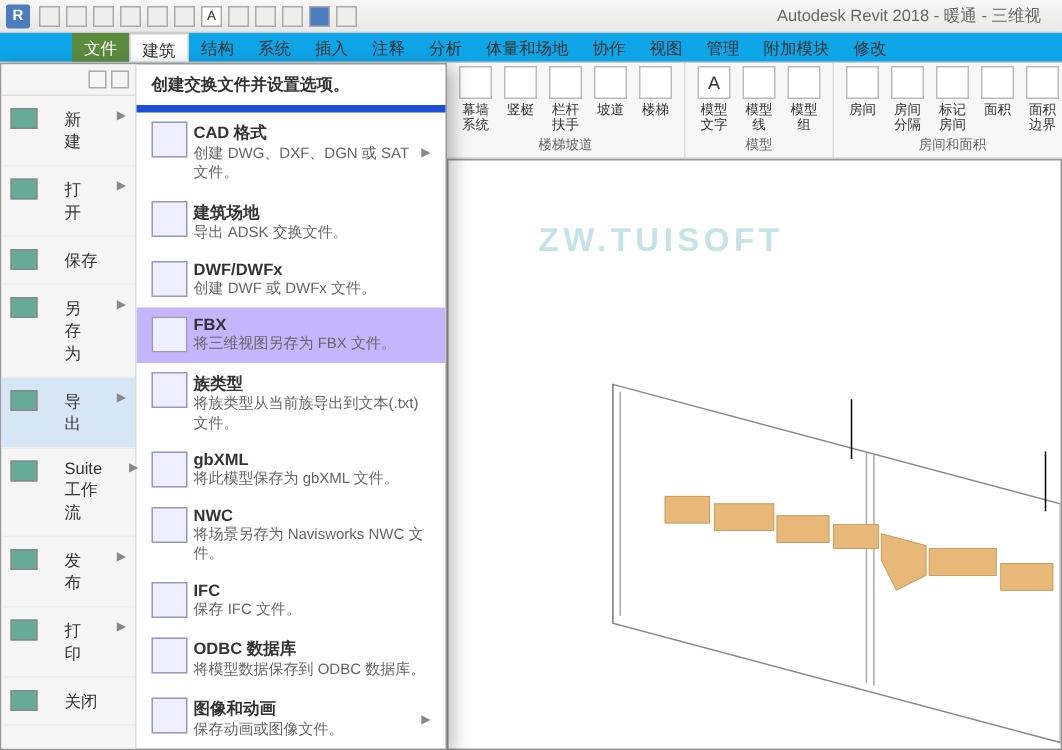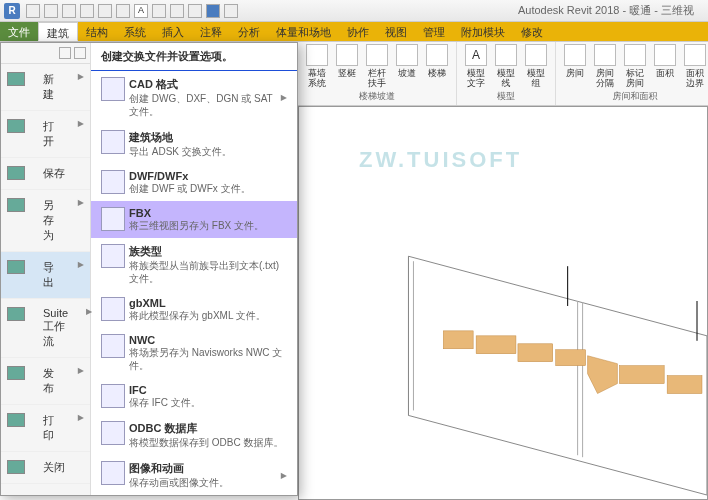--- a/index.html
+++ b/index.html
@@ -4,21 +4,21 @@
 <style>
 * { margin: 0; padding: 0; box-sizing: border-box; font-family: "Microsoft YaHei", "SimSun", sans-serif; }
 body { width: 708px; height: 500px; overflow: hidden; background: #fff; font-size: 11px; color: #333; position: relative; }
 
 .titlebar { height: 22px; background: linear-gradient(#f7f7f7,#e8e8e8); display: flex; align-items: center; padding: 0 4px; border-bottom: 1px solid #ccc; }
 .titlebar .logo { width: 16px; height: 16px; background: #4a7cbf; border-radius: 2px; color: #fff; font-weight: bold; font-size: 10px; display: flex; align-items: center; justify-content: center; margin-right: 6px; }
 .titlebar .qat { display: flex; gap: 4px; }
 .titlebar .qat-icon { width: 14px; height: 14px; border: 1px solid #aaa; background: #eee; }
 .titlebar .title { margin-left: auto; margin-right: 10px; color: #666; font-size: 11px; }
 
-.menubar { height: 20px; background: #eab308; display: flex; border-bottom: 1px solid #ccc; }
+.menubar { height: 20px; background: #0ea5e9; display: flex; border-bottom: 1px solid #ccc; padding-left: 48px; }
 .menubar .tab { padding: 3px 8px; font-size: 11px; cursor: pointer; }
 .menubar .tab.file { background: #5b8c3e; color: #fff; }
 .menubar .tab.active { background: #fff; border: 1px solid #ccc; border-bottom: 1px solid #fff; }
 
 .ribbon { height: 64px; background: #f7f7f7; border-bottom: 1px solid #ccc; display: flex; padding-left: 298px; }
 .rgroup { border-right: 1px solid #ddd; padding: 2px 6px; display: flex; flex-direction: column; align-items: center; }
 .rrow { display: flex; gap: 4px; }
 .ricon { width: 26px; display: flex; flex-direction: column; align-items: center; font-size: 9px; line-height: 10px; text-align: center; cursor: pointer; }
 .ricon .glyph { width: 22px; height: 22px; border: 1px solid #bbb; background: #fff; margin-bottom: 2px; }
 .rgroup-label { font-size: 9px; color: #666; margin-top: auto; }
@@ -26,21 +26,21 @@
 .app-menu { position: absolute; left: 0; top: 42px; width: 298px; background: #fff; border: 1px solid #999; box-shadow: 3px 3px 12px rgba(0,0,0,0.3); display: flex; z-index: 10; }
 .app-left { width: 90px; background: #f5f5f5; border-right: 1px solid #ddd; }
 .app-left .item { display: flex; align-items: flex-start; gap: 18px; padding: 8px 6px; font-size: 11px; cursor: pointer; border-bottom: 1px solid #eee; }
 .app-left .item.selected { background: #d6e6f5; }
 .app-left .item .ic { width: 18px; height: 14px; background: #6a9; border: 1px solid #888; flex-shrink: 0; }
 .app-left .item .arrow { margin-left: auto; font-size: 8px; color: #888; }
 .app-left .recent { display: flex; gap: 3px; padding: 4px; border-bottom: 1px solid #ddd; justify-content: flex-end; }
 .app-left .recent span { width: 12px; height: 12px; border: 1px solid #aaa; }
 
 .app-right { flex: 1; display: flex; flex-direction: column; }
-.app-right .header { padding: 6px 10px; font-size: 11px; font-weight: bold; border-bottom: 1px solid #1d4ed8; }
+.app-right .header { padding: 6px 10px; font-size: 11px; font-weight: bold; border-bottom: 5px solid #1d4ed8; }
 .app-right .list { flex: 1; overflow: auto; }
 .app-right .export-item { display: flex; gap: 4px; padding: 6px 10px; cursor: pointer; align-items: flex-start; }
 .app-right .export-item.hover { background: #c4b5fd; }
 .app-right .export-item .eicon { width: 24px; height: 24px; background: #eef; border: 1px solid #99b; flex-shrink: 0; }
 .app-right .export-item .etxt { flex: 1; }
 .app-right .export-item .etitle { font-size: 11px; font-weight: bold; }
 .app-right .export-item .edesc { font-size: 10px; color: #666; line-height: 13px; }
 .app-right .export-item .earrow { font-size: 8px; color: #888; align-self: center; }
 
 .viewport { position: absolute; left: 298px; top: 106px; right: 0; bottom: 0; background: #fff; border: 1px solid #999; overflow: hidden; }

